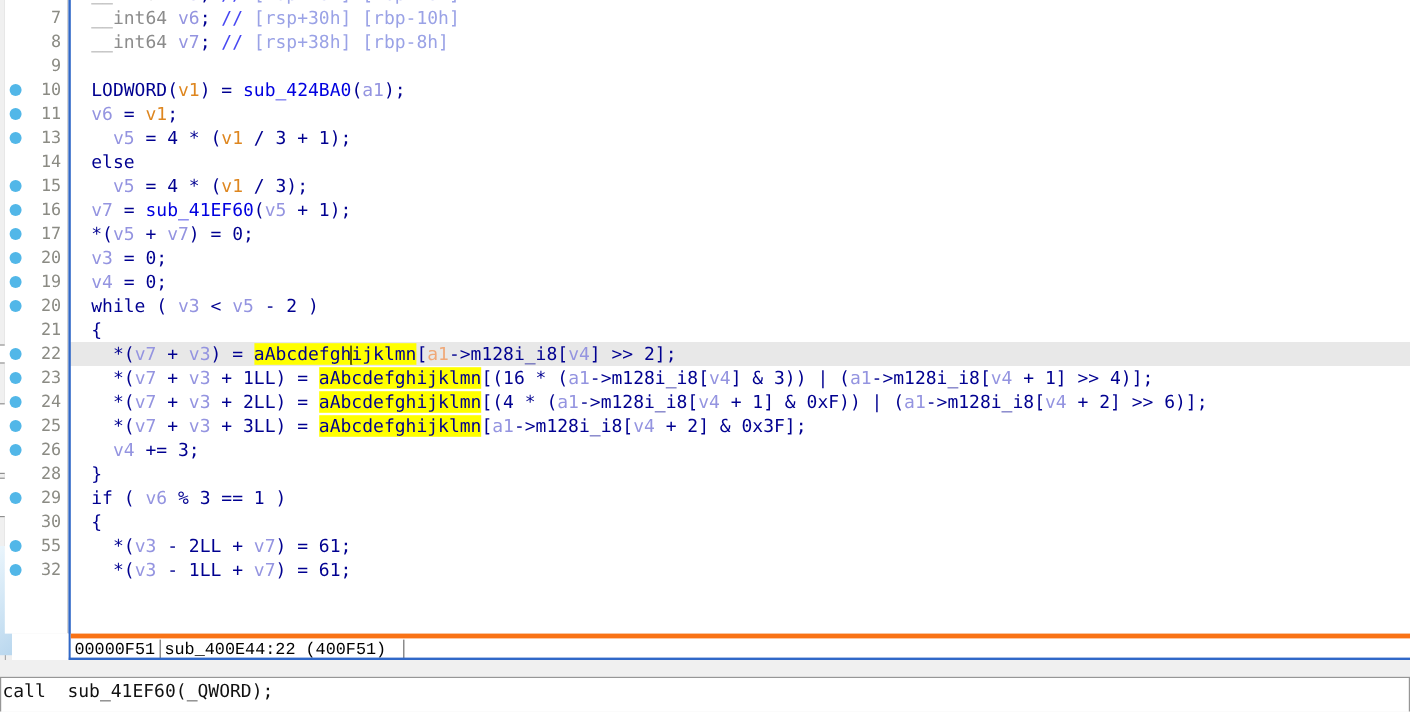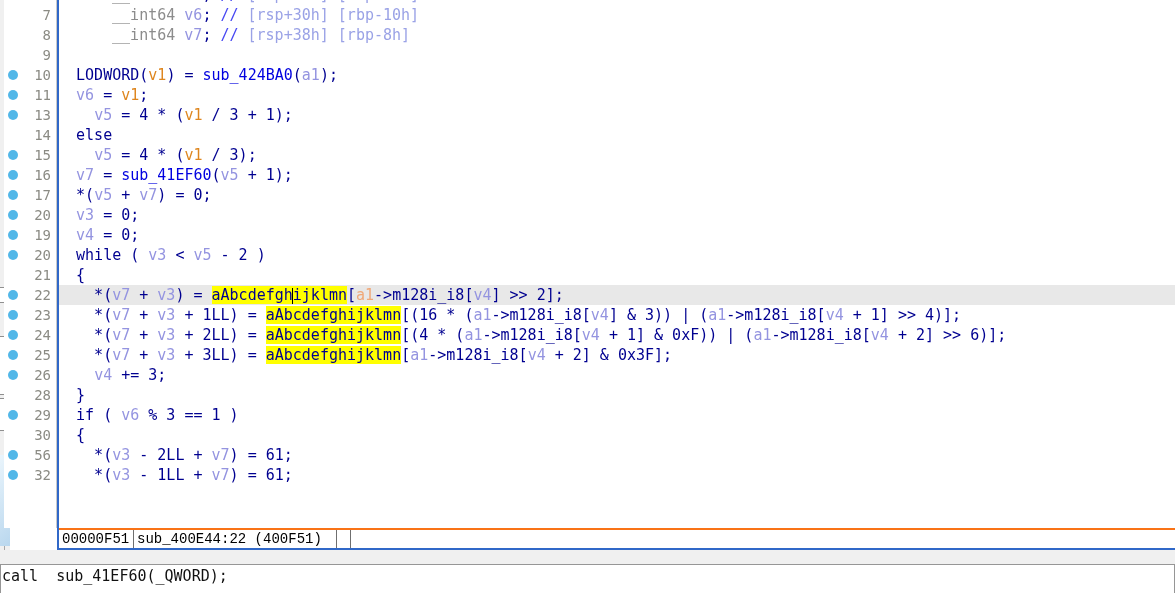--- a/index.html
+++ b/index.html
@@ -19,36 +19,36 @@
   
   #pane{position:absolute;left:4px;top:0;right:0;height:528px;background:var(--c-pane_bg,#fff);overflow:hidden;}
   #code-rows{position:absolute;left:0;top:-15px;right:0;}
   .row{display:flex;height:20px;line-height:20px;font-size:15px;}
   .gut{width:54px;position:relative;flex:0 0 54px;background:var(--c-pane_bg,#fff);}
   .dot{position:absolute;left:4px;top:5px;width:10px;height:10px;border-radius:50%;background:var(--c-dot,#52b7e8);}
   .num{display:block;text-align:right;padding-right:7px;color:var(--c-line_num,#8b8b84);font-size:14px;}
   .codeln{flex:1;white-space:pre;}
   .codeln.cur{background:var(--c-current_line_bg,#e8e8e8);}
   .tk-d{color:var(--c-navy,#000090);}
-  .tk-t{color:var(--c-type_gray,#8c8c8c);padding-left:36px;}
+  .tk-t{color:var(--c-type_gray,#8c8c8c);}
   .tk-l{color:var(--c-local_var,#9494e0);}
   .tk-o{color:var(--c-reg_var,#de861f);}
   .tk-p{color:var(--c-arg_peach,#f0a878);}
   .tk-f{color:var(--c-func_blue,#0000e0);}
   .tk-cm{color:var(--c-comment_slash,#4646f2);}
   .tk-cl{color:var(--c-comment_loc,#9aa2e6);margin-top:16px;}
   .tk-h{color:var(--c-navy,#000090);background:var(--c-highlight_bg,#ffff00);}
   .caret{display:inline-block;width:2px;height:16px;background:#000;vertical-align:text-bottom;margin:0 -1px;}
   
   #gutter-divider{position:absolute;left:52px;top:0;width:1px;height:528px;background:#c9c9c9;}
   #focus-border-v{position:absolute;left:57px;top:0;width:2px;height:550px;background:var(--c-focus_border,#3068c8);}
   
   #status-bar{position:absolute;left:59px;top:528px;right:0;height:20px;background:#fff;
-    border-top:2px solid #f97316;display:flex;
-    font-family:"Liberation Mono", monospace;font-size:14px;line-height:19px;color:#000;}
+    border-top:4px solid #f97316;display:flex;
+    font-family:"Liberation Mono", monospace;font-size:14px;line-height:19px;color:#000;align-items:flex-end;}
   .status-cell{border-right:1px solid #6f6f6f;padding:0 3px;white-space:pre;overflow:hidden;}
   #status-cell-address{flex:0 0 68px;}
   #status-cell-location{flex:0 0 196px;font-family:Liberation Mono, monospace;}
   #status-cell-spare{flex:0 0 7px;}
   #status-cell-rest{flex:1;border-right:none;}
   #focus-border-h{position:absolute;left:57px;top:548px;right:0;height:2px;background:var(--c-focus_border,#3068c8);}
   #below-strip{position:absolute;left:0;top:550px;right:0;height:14px;background:var(--c-outer_bg,#f0f0f0);}
   #gutter-underrun{position:absolute;left:10px;top:528px;width:47px;height:22px;background:#fff;}
   
   #hint-box{position:absolute;left:0;top:564px;right:0;height:40px;background:#fff;border:1px solid #969696;
@@ -214,21 +214,21 @@
       </div>
       <div class="row">
         <div class="gut">
           <span class="num">30</span>
         </div>
         <div class="codeln"><span class="tk-d">  {</span></div>
       </div>
       <div class="row">
         <div class="gut">
           <span class="dot"></span>
-          <span class="num">56</span>
+          <span class="num">55</span>
         </div>
         <div class="codeln"><span class="tk-d">    *(</span><span class="tk-l">v3</span><span class="tk-d"> - 2LL + </span><span class="tk-l">v7</span><span class="tk-d">) = 61;</span></div>
       </div>
       <div class="row">
         <div class="gut">
           <span class="dot"></span>
           <span class="num">32</span>
         </div>
         <div class="codeln"><span class="tk-d">    *(</span><span class="tk-l">v3</span><span class="tk-d"> - 1LL + </span><span class="tk-l">v7</span><span class="tk-d">) = 61;</span></div>
       </div>

